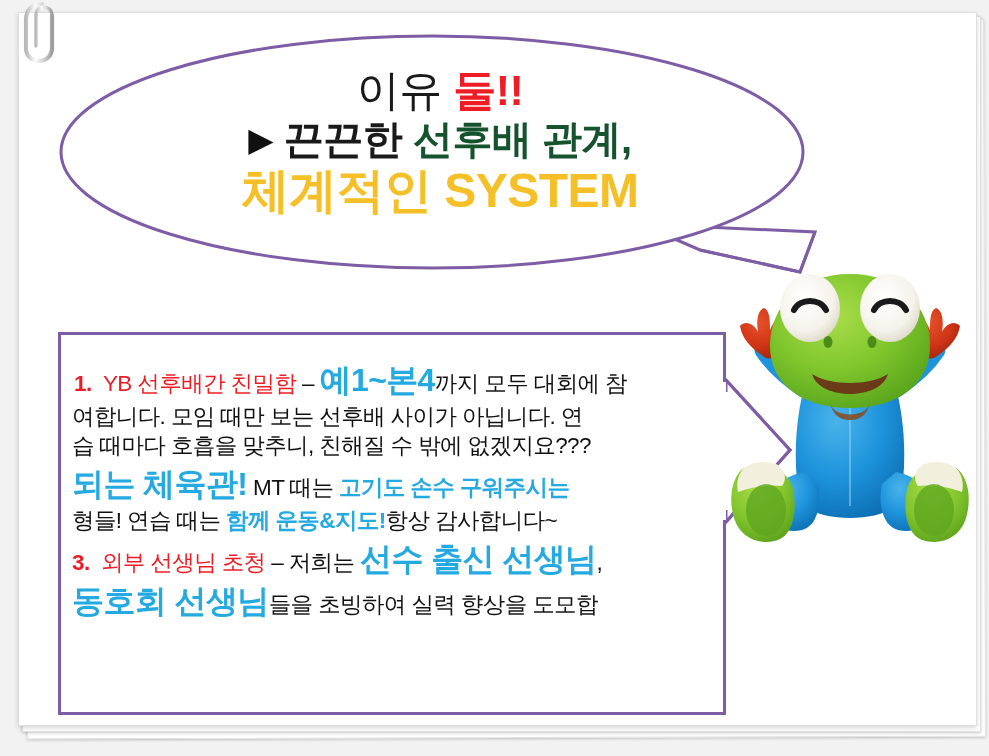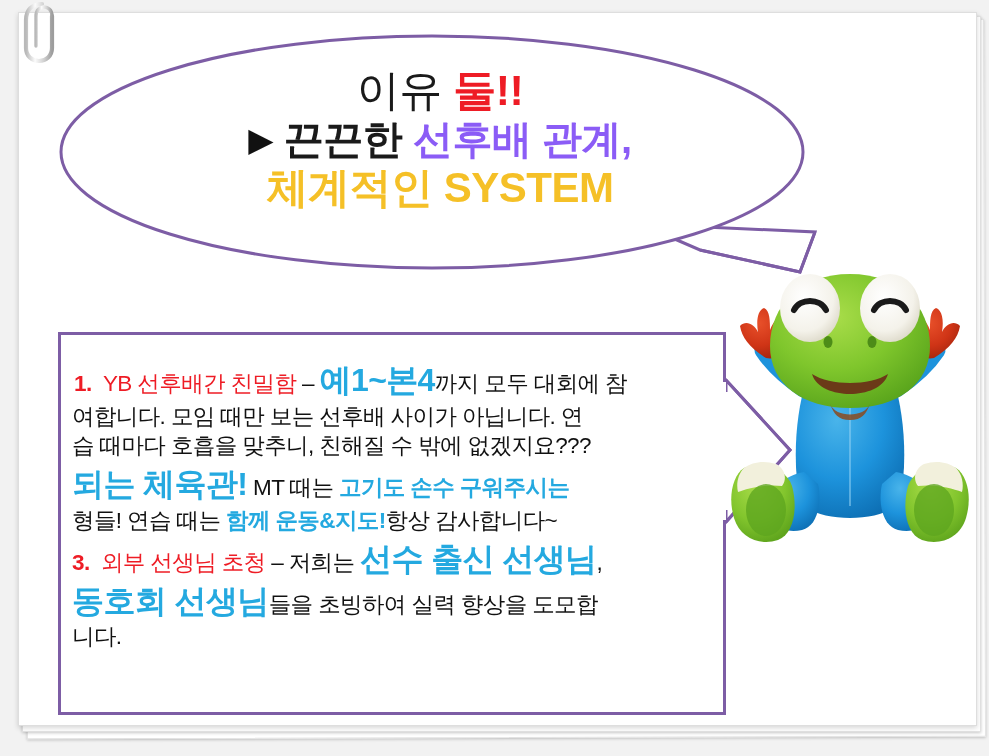--- a/index.html
+++ b/index.html
@@ -39,23 +39,23 @@
   .bubble-text{
     position:absolute;
     left:180px;top:66px;width:520px;
     text-align:center;
     line-height:1.14;
     pointer-events:auto;
   }
   .t-line{white-space:nowrap;}
   .t-line1{font-size:43px;font-weight:400;color:#1a1a1a;letter-spacing:-0.5px;}
   .t-line2{font-size:40px;font-weight:700;color:#1a1a1a;letter-spacing:-0.5px;margin-top:2px;}
-  .t-line3{font-size:42px;font-weight:700;color:#F5C027;letter-spacing:-0.5px;margin-top:1px;}
+  .t-line3{font-size:48px;font-weight:700;color:#F5C027;letter-spacing:-0.5px;margin-top:1px;}
   .red{color:#EE1C25;font-weight:700;}
-  .gold{color:#8b5cf6;font-weight:700;margin-top:40px;}
+  .gold{color:#14532d;font-weight:700;margin-top:40px;}
   .tri{font-size:33px;color:#111;vertical-align:2px;}
   .body-inner{
     position:absolute;left:58px;top:332px;width:668px;height:383px;
     box-sizing:border-box;
     padding:28px 22px 10px 14px;
     font-size:22.5px;
     color:#111;
     letter-spacing:-0.6px;
   }
   .item{margin-bottom:4px;line-height:1.30;}
@@ -122,21 +122,20 @@
     </div>
 
     <div class="item">
       <p class="ctr"><span class="bl-big">되는 체육관!</span><span> MT 때는 </span><span class="bl">고기도 손수 구워주시는</span></p>
       <p class="ctr"><span>형들! 연습 때는 </span><span class="bl">함께 운동&amp;지도!</span><span>항상 감사합니다~</span></p>
     </div>
 
     <div class="item">
       <p class="ctr"><span class="num">3.</span>&nbsp;&nbsp;<span class="hdr">외부 선생님 초청</span><span> – </span><span>저희는 </span><span class="bl-big">선수 출신 선생님</span><span>,</span></p>
       <p class="ctr"><span class="bl-big">동호회 선생님</span><span>들을 초빙하여 실력 향상을 도모합</span></p>
-      <p class="ctr">니다.</p>
     </div>
 
   </div>
 
   <svg class="frog" viewBox="0 0 248 290">
     <defs>
       <radialGradient id="headG" cx="40%" cy="32%" r="72%">
         <stop offset="0%" stop-color="#a9dd4a"></stop>
         <stop offset="55%" stop-color="#7fc62c"></stop>
         <stop offset="100%" stop-color="#5aa51c"></stop>

